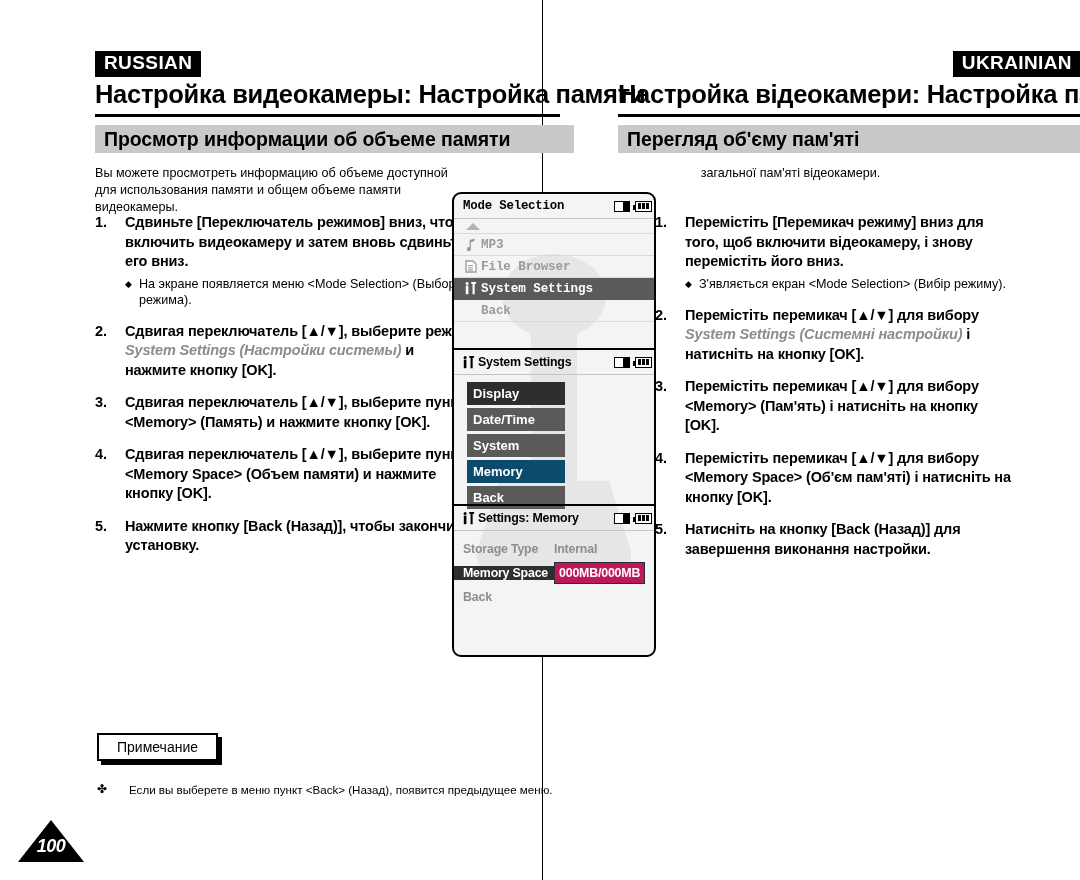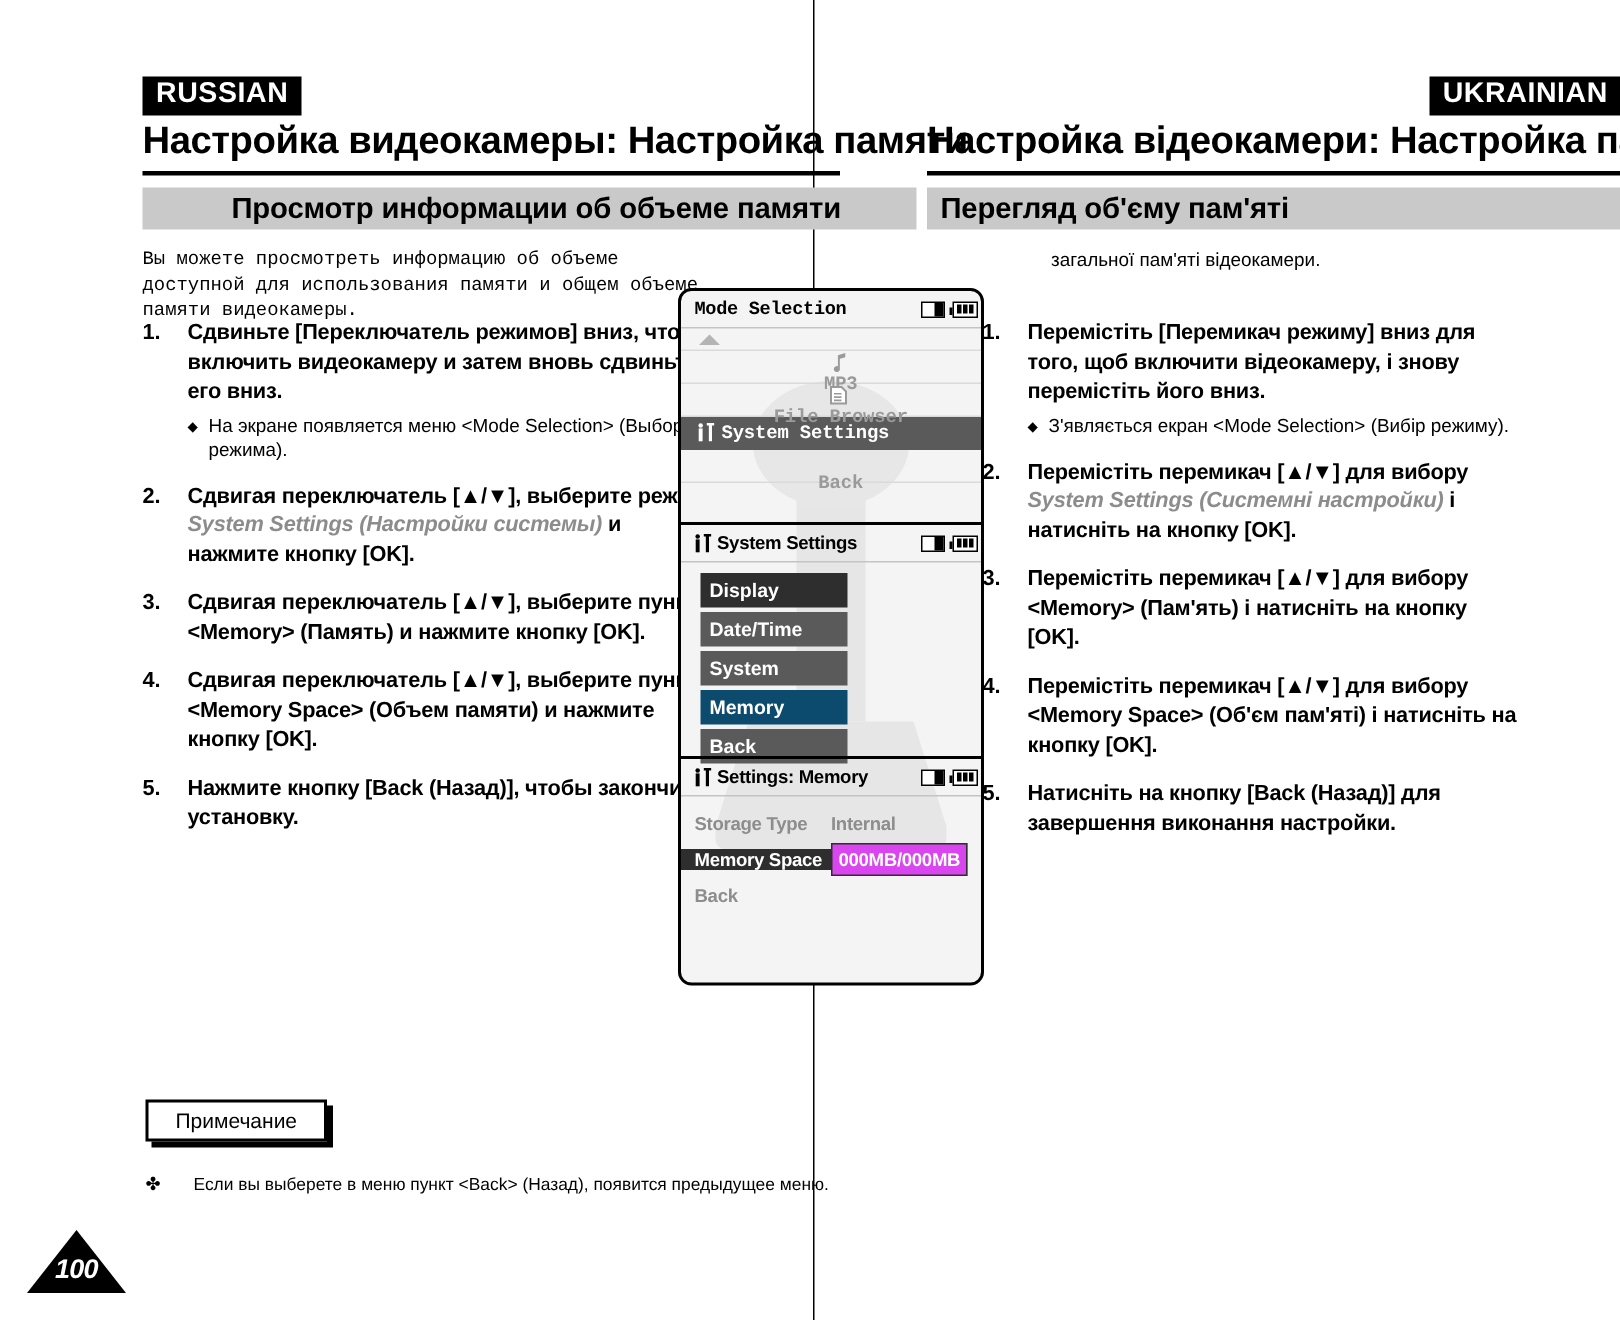--- a/index.html
+++ b/index.html
@@ -74,36 +74,36 @@
 
   
   .section-bar {
     position: absolute;
     top: 125px;
     height: 28px;
     background: #c9c9c9;
     display: flex;
     align-items: center;
   }
-  .section-bar.ru { left: 58px; width: 516px; justify-content: center; }
+  .section-bar.ru { left: 58px; width: 479px; }
   .section-bar.uk { left: 38px; width: 481px; }
   .section-bar span {
     font-size: 19.5px;
     font-weight: bold;
     padding-left: 9px;
     letter-spacing: -0.1px;
   }
 
   
   .intro {
     position: absolute;
     font-size: 12.6px;
     line-height: 17px;
   }
-  .intro.ru { left: 58px; top: 165px; width: 375px; font-family: Liberation Mono, monospace; }
+  .intro.ru { left: 58px; top: 165px; width: 375px; }
   .intro.uk { left: 578px; top: 165px; width: 425px; text-align: left; }
   .intro.uk .l2 { display: block; text-align: center; }
 
   
   .steps { position: absolute; }
   .steps.ru { left: 58px; top: 213px; width: 380px; }
   .steps.uk { left: 655px; top: 213px; width: 360px; }
 
   .step {
     display: flex;
@@ -245,21 +245,21 @@
     display: flex;
     align-items: center;
     height: 22px;
     font-size: 12.6px;
     font-weight: bold;
     padding-left: 9px;
     box-sizing: border-box;
     border-bottom: 1px solid #dadada;
     letter-spacing: -0.1px;
   }
-  .mrow.dim { color: #9a9a9a; flex-direction: column; }
+  .mrow.dim { color: #9a9a9a; }
   .mrow.sel { background: #5a5a5a; color: #ffffff; border-bottom-color: #5a5a5a; }
   .mrow .mico {
     width: 15px;
     flex: 0 0 15px;
     display: flex;
     align-items: center;
     justify-content: center;
     margin-right: 3px;
   }
   .uparrow {
@@ -303,21 +303,21 @@
   .krow .k {
     width: 100px;
     flex: 0 0 100px;
     padding-left: 9px;
     box-sizing: border-box;
     color: #8d8d8d;
   }
   .krow .v { color: #8d8d8d; }
   .krow.sel .k { background: #2e2e2e; color: #ffffff; }
   .krow.sel .v {
-    background: #d946ef;
+    background: #be185d;
     color: #ffffff;
     border: 1px solid #2e2e2e;
     padding: 1px 4px;
     box-sizing: border-box;
     height: 22px;
     display: flex;
     align-items: center;
   }
 
   

